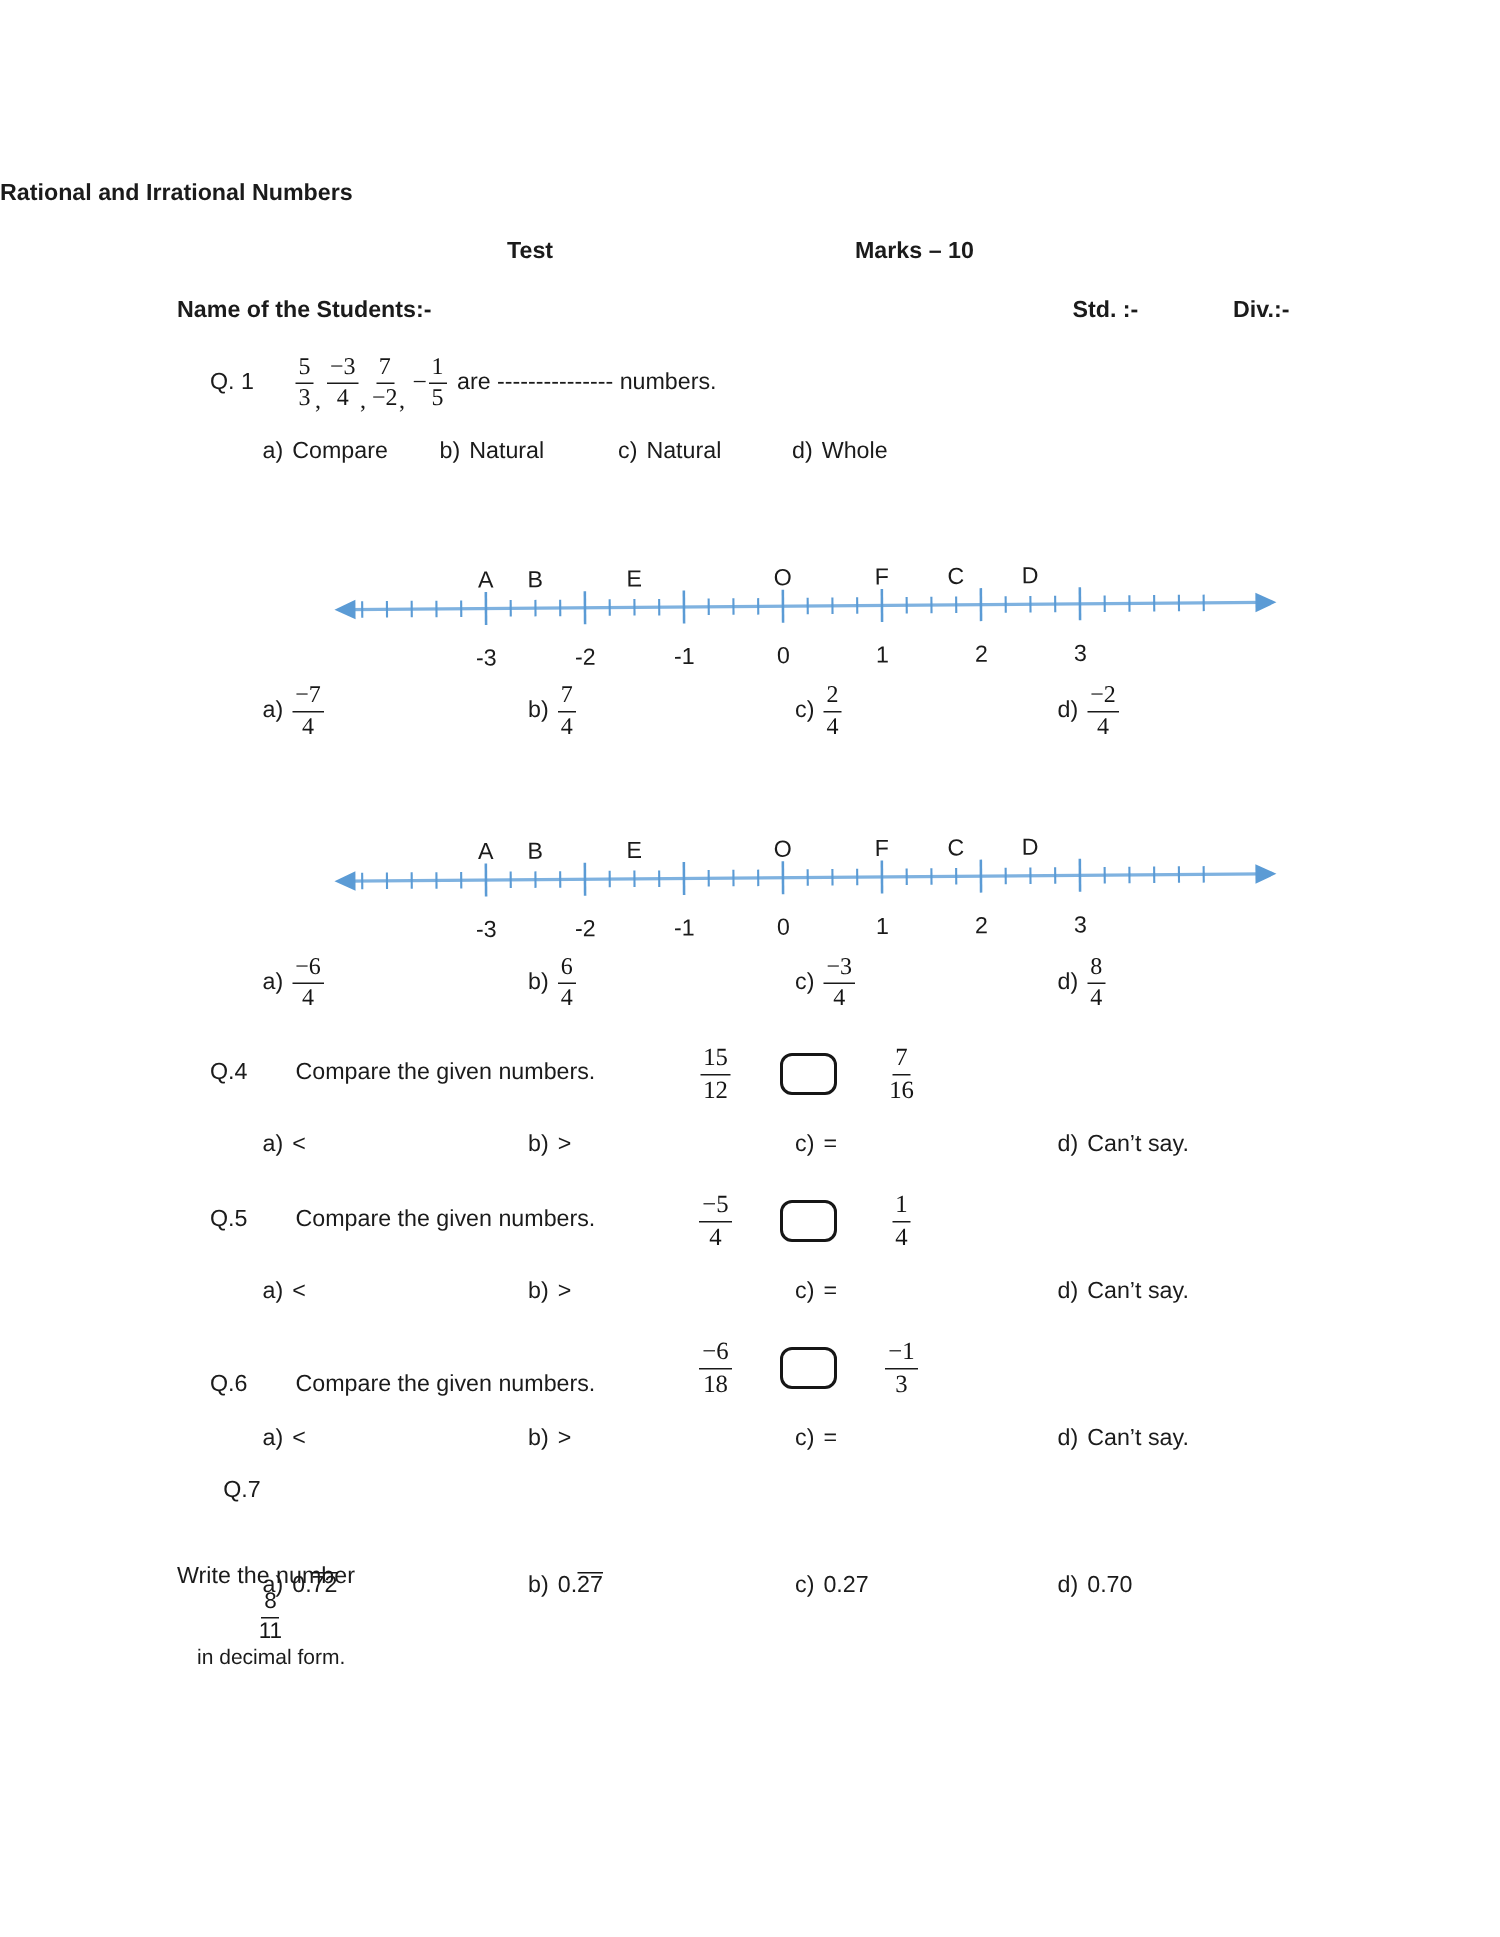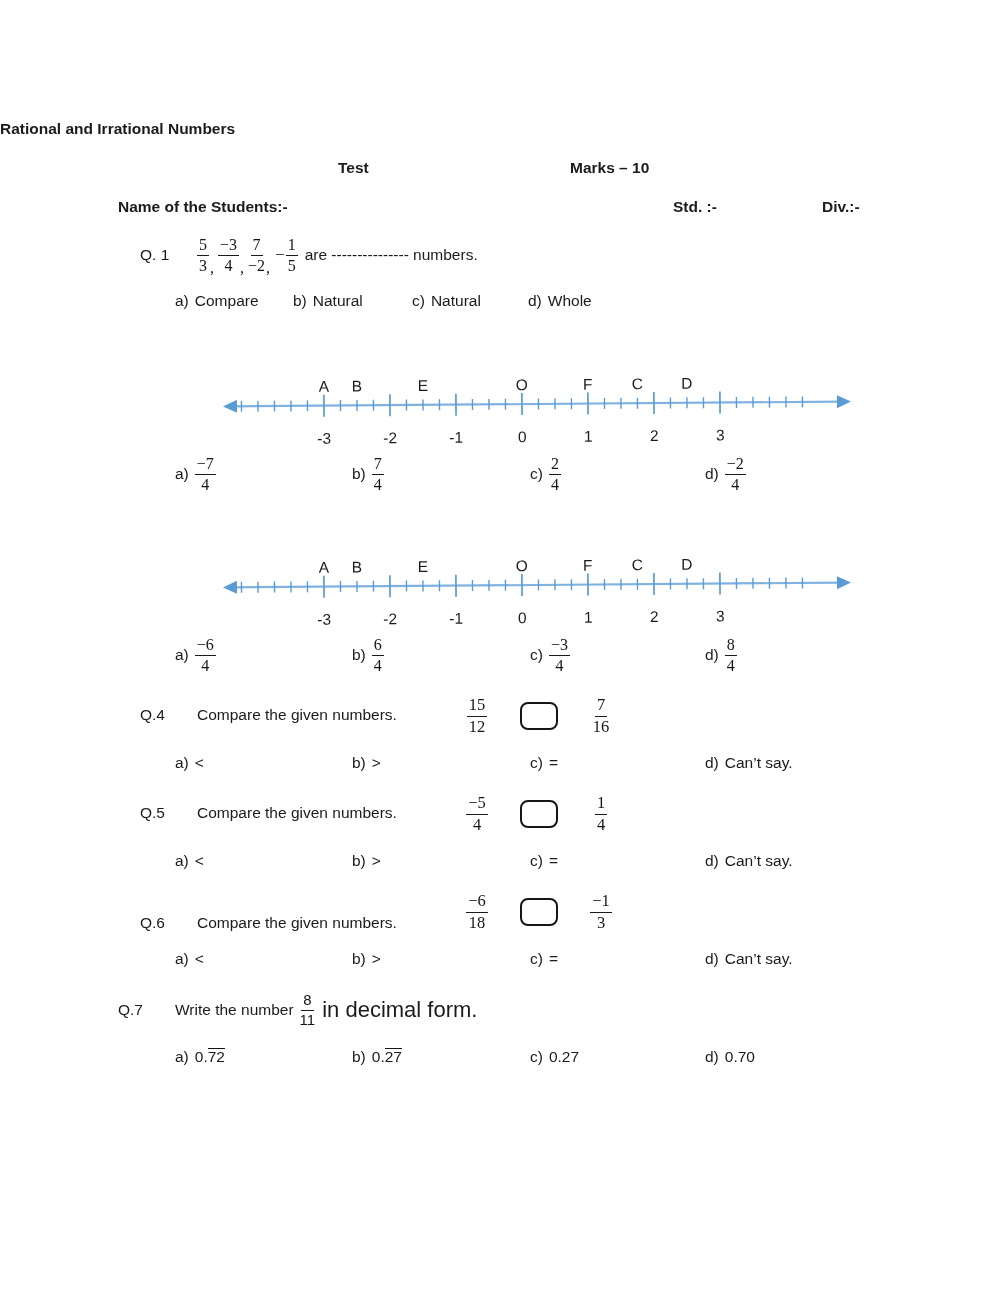--- a/index.html
+++ b/index.html
@@ -32,37 +32,37 @@
   .after-text{margin-left:7px;}
   
   .opt-row{position:absolute;left:0;width:100%;height:52px;}
   .opt{position:absolute;top:0;display:inline-flex;align-items:center;white-space:nowrap;}
   .opt .letter{margin-right:6px;}
   
   .expr{position:absolute;display:flex;align-items:center;}
   .expr .frac{font-size:16.5px;min-width:34px;}
   .cmp-box{width:34px;height:24px;border:2.6px solid #161616;border-radius:8px;margin:0 26px;}
   
-  .q7row{position:absolute;left:118px;display:flex;align-items:center;white-space:nowrap;}
-  .q7-tail{font-size:22px;margin-left:7px;}
+  .q7row{position:absolute;left:118px;display:flex;align-items:center;white-space:nowrap;flex-direction:column;}
+  .q7-tail{font-size:14px;margin-left:7px;}
   .q7-frac{margin-left:6px;}
   .ovl{display:inline-block;border-top:1.7px solid #141414;line-height:1.05;}
   
   svg.numberline{position:absolute;overflow:visible;transform:rotate(-0.45deg);}
 </style>
 </head>
 <body>
 
 <div class="page">
 
   <div class="title">Rational and Irrational Numbers</div>
   <span class="abs bold" style="left:338px;top:159px">Test</span>
   <span class="abs bold" style="left:570px;top:159px">Marks – 10</span>
   <span class="abs bold" style="left:118px;top:198px">Name of the Students:-</span>
-  <span class="abs bold" style="left:673px;top:198px">Std. :-</span>
+  <span class="abs bold" style="left:715px;top:198px">Std. :-</span>
   <span class="abs bold" style="left:822px;top:198px">Div.:-</span>
 
   <div class="qrow fracline" style="top:233px;height:44px">
     <span class="qlabel">Q. 1</span>
     <span class="frac">
         <span class="num">5</span>
         <span class="den">3</span>
       </span>
     <span class="sep">,</span>
     <span class="frac">

